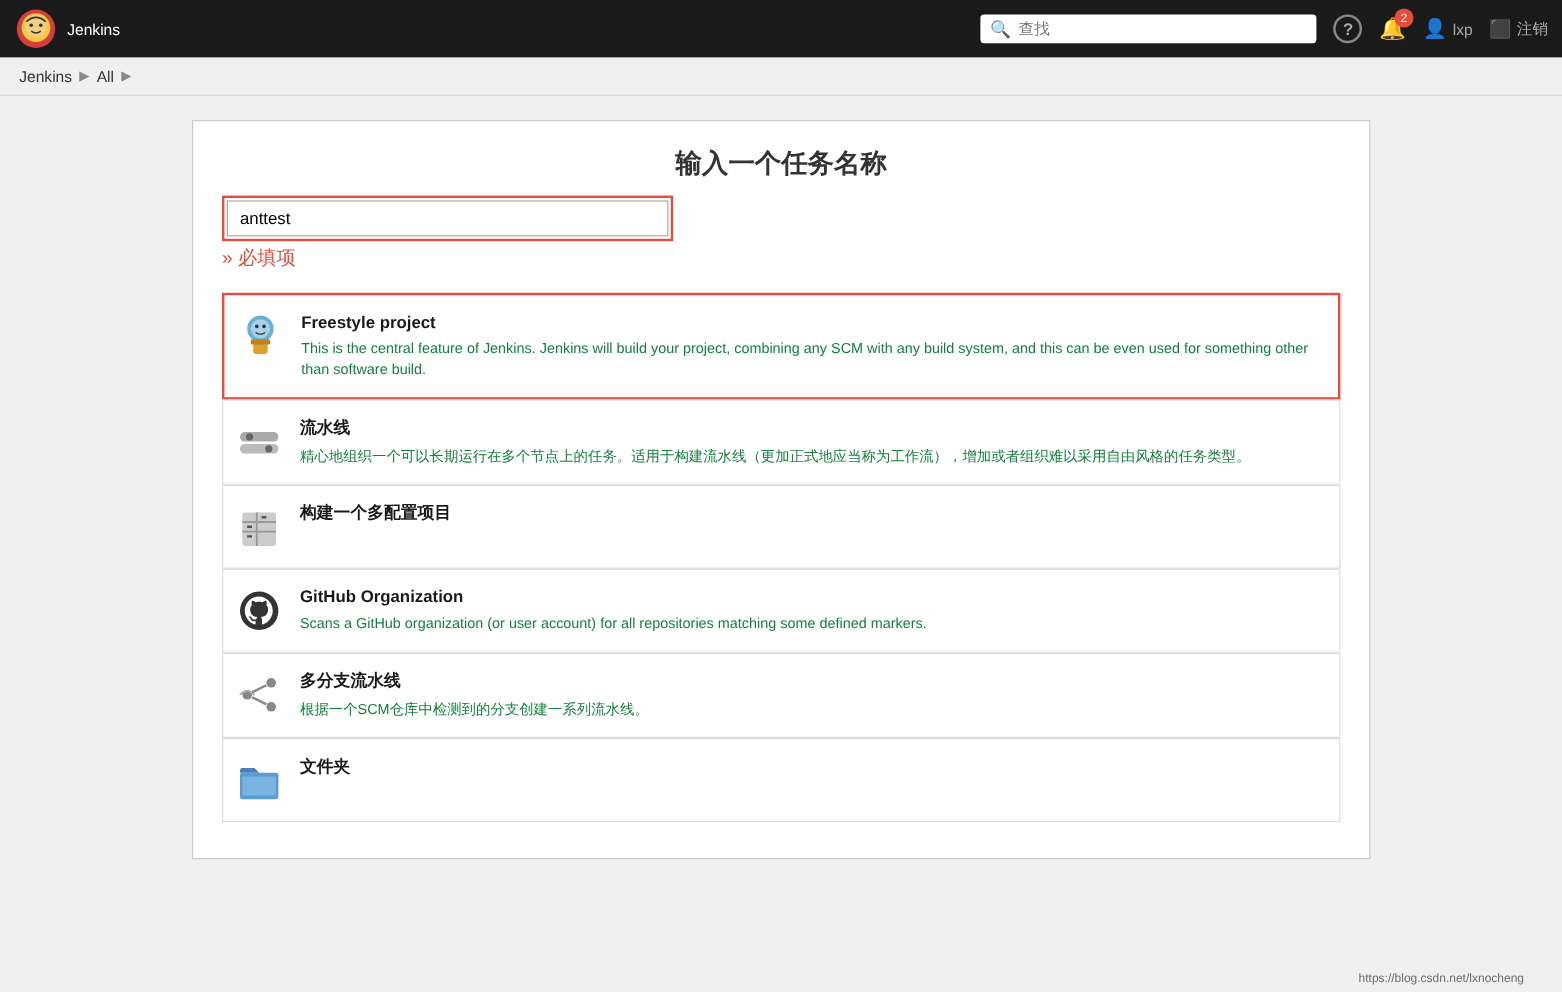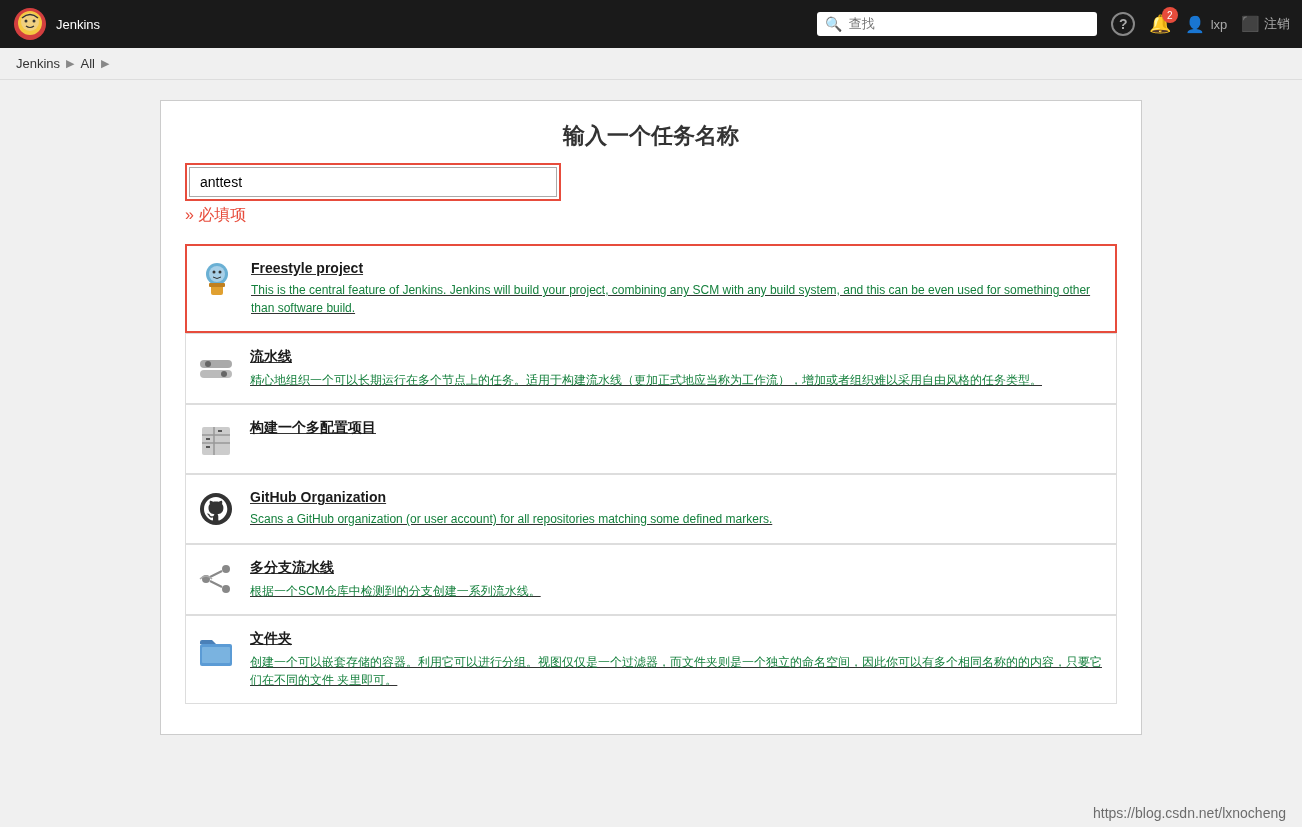--- a/index.html
+++ b/index.html
@@ -155,21 +155,20 @@
       margin-top: 10px;
     }
     .project-item {
       display: flex;
       align-items: flex-start;
       padding: 14px 10px;
       border: 1px solid #ddd;
       margin-bottom: 0;
       cursor: pointer;
       background: #fff;
-      text-decoration: underline;
     }
     .project-item.selected {
       border: 2px solid #e74c3c;
       background: #fff;
     }
     .project-icon {
       width: 40px;
       height: 40px;
       margin-right: 14px;
       flex-shrink: 0;
@@ -183,22 +182,22 @@
     .project-info .project-desc {
       color: #15803d;
       font-size: 12px;
       line-height: 1.5;
     }
 
     
     #watermark {
       position: fixed;
       bottom: 6px;
-      right: 16px;
-      font-size: 14px;
+      right: 32px;
+      font-size: 10px;
       color: #333;
       opacity: 0.7;
     }
   </style>
 </head>
 <body>
 
 <div id="header">
   <div id="header-logo">
 
@@ -331,21 +330,20 @@
       </div>
 
       <div class="project-item">
         <svg class="project-icon" viewBox="0 0 40 40">
           <rect x="4" y="14" width="32" height="22" rx="2" fill="#5b9bd5"></rect>
           <path d="M4 14 L4 12 Q4 10 6 10 L16 10 L20 14 Z" fill="#4a80b8"></path>
           <rect x="6" y="17" width="28" height="16" rx="1" fill="#7ab3e0"></rect>
         </svg>
         <div class="project-info">
           <div class="project-name">文件夹</div>
-          <div class="project-desc">创建一个可以嵌套存储的容器。利用它可以进行分组。视图仅仅是一个过滤器，而文件夹则是一个独立的命名空间，因此你可以有多个相同名称的的内容，只要它们在不同的文件 夹里即可。</div>
         </div>
       </div>
 
     </div>
   </div>
 </div>
 
 <div id="watermark">https://blog.csdn.net/lxnocheng</div>
 
 </body></html>

